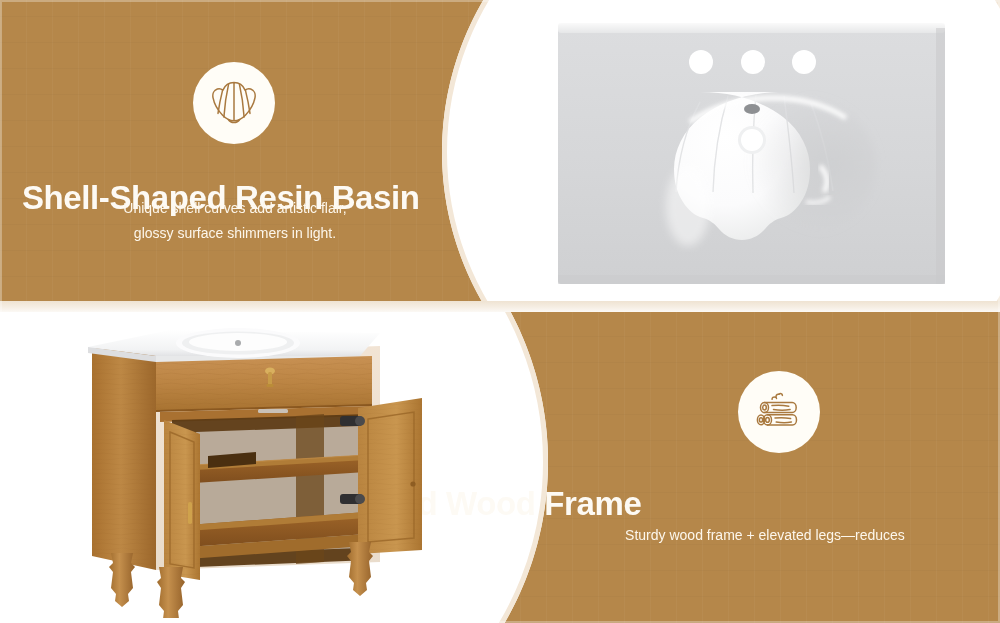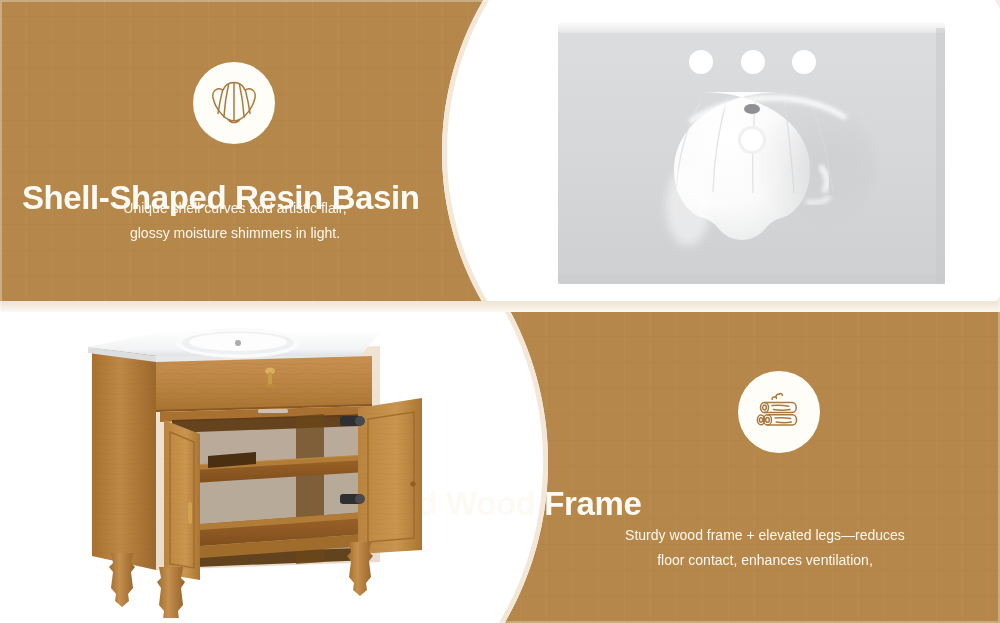--- a/index.html
+++ b/index.html
@@ -135,21 +135,21 @@
           <path d="M37.4 12.1c2 7.9 3.6 16.3 4.6 23.3"></path>
           <path d="M20.3 41.5c1.3 2 3.4 3.1 5.7 3.1s4.4-1.1 5.7-3.1"></path>
         </g>
       </svg>
     </div>
 
     <h2 class="feature-title" id="title-shell">Shell-Shaped Resin Basin</h2>
 
     <div class="feature-desc" id="desc-shell">
       <div>Unique shell curves add artistic flair,</div>
-      <div>glossy moisture shimmers in light.</div>
+      <div>glossy surface shimmers in light.</div>
     </div>
 
     <svg id="sink-top-art" viewBox="0 0 470 292">
       <defs>
         <linearGradient id="ctGrad" x1="0" y1="0" x2="0" y2="1">
           <stop offset="0" stop-color="#dcdddf"></stop>
           <stop offset="0.5" stop-color="#d6d7d9"></stop>
           <stop offset="1" stop-color="#cfd0d2"></stop>
         </linearGradient>
         <linearGradient id="lipGrad" x1="0" y1="0" x2="0" y2="1">
@@ -264,21 +264,20 @@
         <ellipse cx="10" cy="31.9" rx="3.6" ry="4.8"></ellipse>
         <ellipse cx="10" cy="31.9" rx="1.6" ry="2.2"></ellipse>
       </g>
     </svg>
   </div>
 
   <h2 class="feature-title" id="title-wood">Solid Wood Frame</h2>
 
   <div class="feature-desc" id="desc-wood">
     <div>Sturdy wood frame + elevated legs—reduces</div>
-    <div>floor contact, enhances ventilation,</div>
   </div>
 
   <svg id="vanity-art" viewBox="0 0 410 306">
     <defs>
       <linearGradient id="wdSide" x1="0" y1="0" x2="1" y2="0">
         <stop offset="0" stop-color="#a9712f"></stop>
         <stop offset="0.45" stop-color="#bd8845"></stop>
         <stop offset="1" stop-color="#9c672b"></stop>
       </linearGradient>
       <linearGradient id="wdFront" x1="0" y1="0" x2="0" y2="1">

